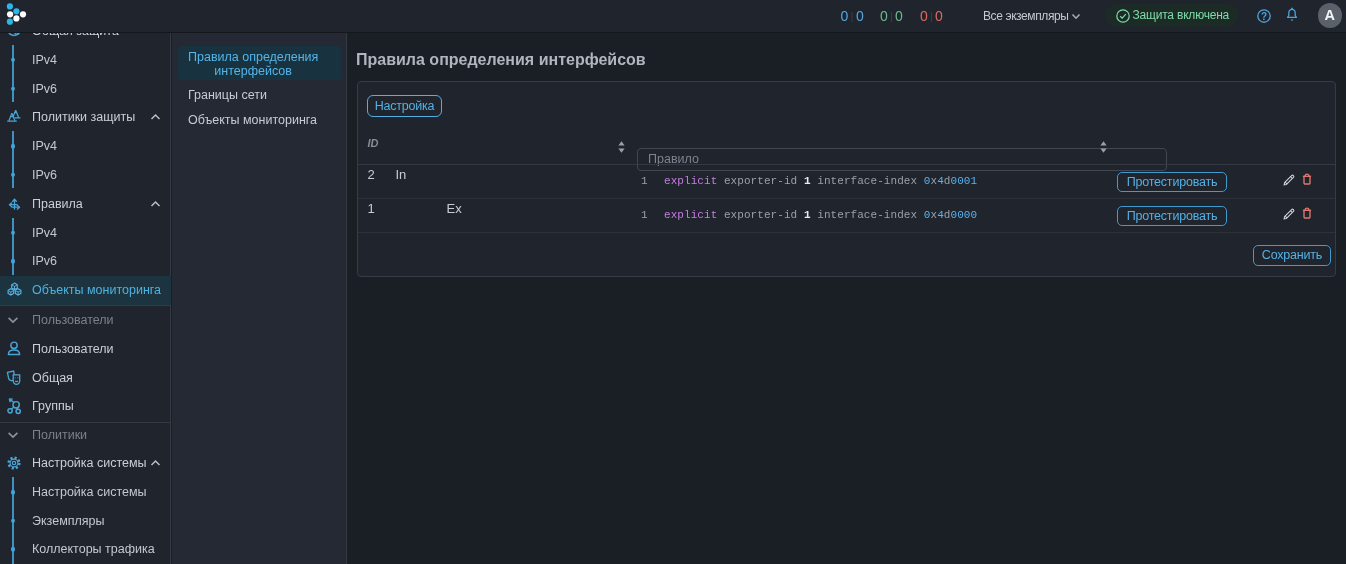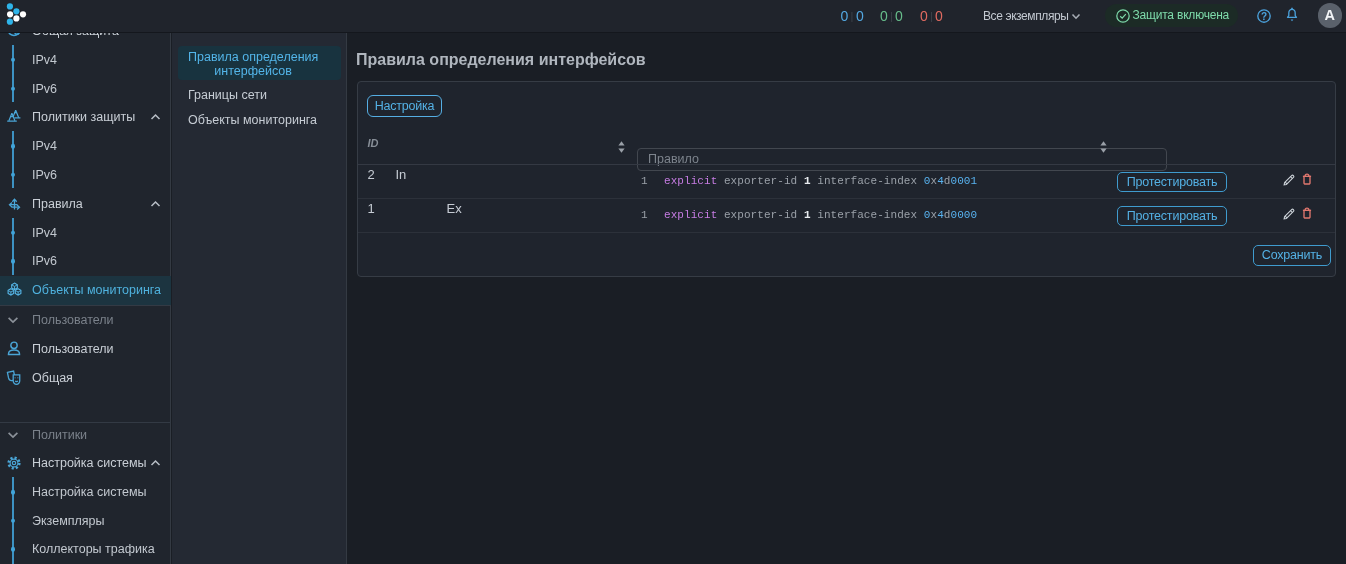--- a/index.html
+++ b/index.html
@@ -212,20 +212,32 @@
     <svg class="mi" style="left:4.5px;" width="18" height="18" viewBox="0 0 16 16">
       <g fill="none" stroke="#4aa5d6" stroke-width="1.15">
         <path d="M2.6 2.6 L8.2 2.2 L8.5 7.2 A2.9 3.1 0 0 1 5.8 10.4 A2.9 3.1 0 0 1 2.9 7.6 Z" transform="rotate(-8 5.5 6)"></path>
         <path d="M7.3 5.3 L13.1 5.3 L13.1 10.4 A2.9 3.1 0 0 1 10.2 13.6 A2.9 3.1 0 0 1 7.3 10.4 Z" fill="#20252d"></path>
         <path d="M9 7.6 L9 8.2 M11.4 7.6 L11.4 8.2"></path>
         <path d="M9.1 10.6 C9.7 11.4 10.8 11.4 11.4 10.5"></path>
       </g>
     </svg>
     <span class="txt">Общая</span>
   </div>
+  <div class="srow" style="top:358.6px;">
+    <svg class="mi" style="left:4.5px;" width="18" height="18" viewBox="0 0 16 16">
+      <g fill="none" stroke="#4aa5d6" stroke-width="1.3">
+        <circle cx="9.9" cy="6.9" r="2.8"></circle>
+        <circle cx="4.5" cy="12.3" r="1.9"></circle>
+        <circle cx="11.7" cy="12.7" r="1.9"></circle>
+        <path d="M7.9 8.9 L5.8 10.9 M10.5 9.6 L11.3 10.8"></path>
+        <path d="M7.7 4.7 L4.2 2.1 M4.6 4.6 L4 2 L6.7 1.8"></path>
+      </g>
+    </svg>
+    <span class="txt">Группы</span>
+  </div>
   <div class="sdiv" style="top:388.5px;"></div>
   <div class="srow" style="top:387.6px; height:28px;">
     <svg class="mi" style="left:6.5px;" width="12" height="8" viewBox="0 0 12 8">
         <path d="M1.6 1.8 L6 6 L10.4 1.8" fill="none" stroke="#8b9199" stroke-width="1.7"></path>
       </svg>
     <span class="txt hdr">Политики</span>
   </div>
   <div class="srow" style="top:415.6px;">
     <svg class="mi" width="16" height="16" viewBox="0 0 16 16">
       <circle cx="8" cy="8" r="5.3" fill="none" stroke="#4aa5d6" stroke-width="2.6" stroke-dasharray="2.1 2.05"></circle>

